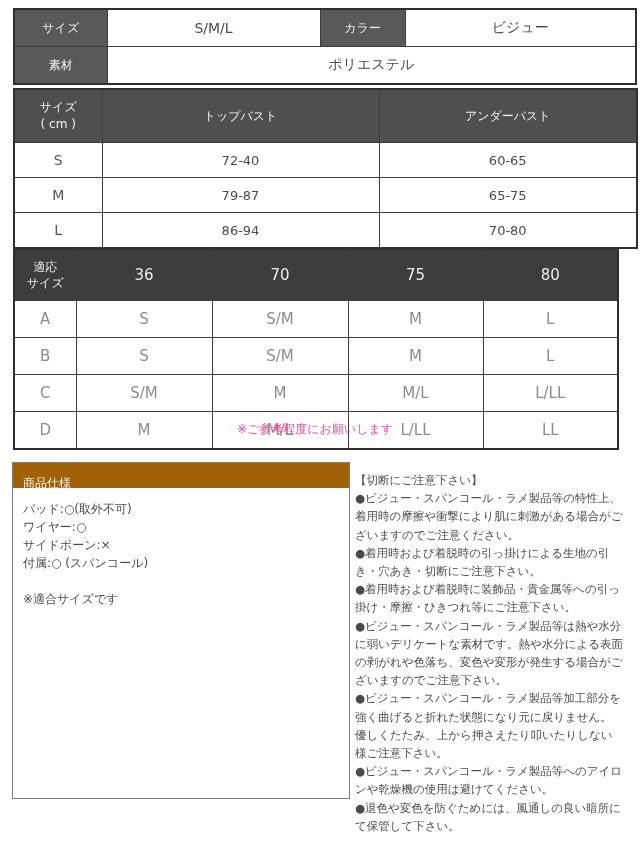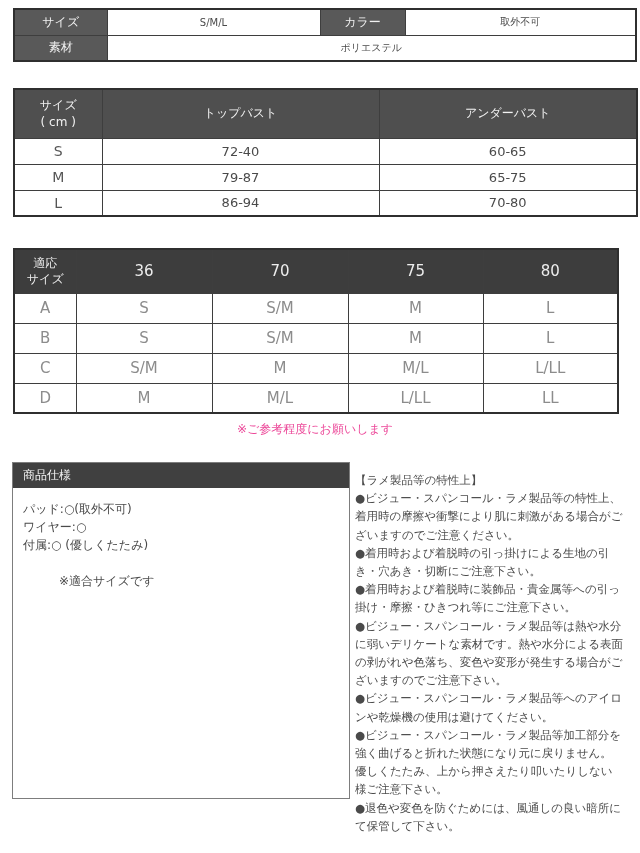--- a/index.html
+++ b/index.html
@@ -4,25 +4,25 @@
 <style>
   * { box-sizing: border-box; }
   html, body { margin: 0; padding: 0; }
   body {
     width: 640px; height: 853px; background: #ffffff;
     font-family: "DejaVu Sans", "Liberation Sans", sans-serif;
   }
   .page { position: relative; width: 640px; height: 853px; background: #fff; overflow: hidden; }
 
   table.tbl { border-collapse: collapse; table-layout: fixed; border: 2px solid #2f2f2f; }
-  table.tbl td { border: 1px solid #3e3e3e; text-align: center; vertical-align: middle; padding: 0; overflow: hidden; }
+  table.tbl td { border: 1px solid #3e3e3e; text-align: center; vertical-align: middle; padding: 9px; overflow: hidden; }
 
   
   .info-tbl { position: absolute; left: 13px; top: 8px; width: 622px; }
-  .info-tbl td { height: 26px; font-size: 10px; color: #4a4a4a; background: #fff; }
+  .info-tbl td { height: 26px; font-size: 14px; color: #4a4a4a; background: #fff; }
   .info-tbl td.hd { background: #595959; color: #f2f2f2; font-size: 12px; }
 
   
   .bust-tbl { position: absolute; left: 13px; top: 88px; width: 623px; }
   .bust-tbl td { height: 26px; font-size: 13px; color: #4a4a4a; background: #fff; }
   .bust-tbl tr.hdr td { height: 49px; background: #4f4f4f; color: #f2f2f2; font-size: 12px; line-height: 17px; }
   .bust-tbl td.szcol { font-size: 14px; color: #555; }
 
   
   .fit-tbl { position: absolute; left: 13px; top: 248px; width: 604px; }
@@ -30,25 +30,25 @@
   .fit-tbl tr.hdr td { height: 44px; background: #3d3d3d; color: #ededed; font-size: 15px; }
   .fit-tbl tr.hdr td.corner { font-size: 12px; line-height: 16px; }
   .fit-tbl td.rowlabel { color: #8c8c8c; font-size: 15px; }
 
   .fit-note { position: absolute; left: 13px; top: 421px; width: 604px; text-align: center;
               font-size: 12px; color: #ec4899; }
 
   
   .spec-box { position: absolute; left: 12px; top: 462px; width: 338px; height: 337px;
               border: 1px solid #7d7d7d; background: #fff; }
-  .spec-bar { height: 25px; line-height: 25px; background: #404040; color: #f5f5f5;
-              font-size: 12px; padding: 0 10px; }
+  .spec-bar { height: 25px; line-height: 25px; background: #a16207; color: #f5f5f5;
+              font-size: 12px; padding: 8px 10px; }
   .spec-body { padding: 12px 10px; font-size: 12px; line-height: 18px; color: #4a4a4a; }
   .spec-body div { height: 18px; }
-  .spec-note { margin-top: 18px; margin-left: 36px; }
+  .spec-note { margin-top: 18px; }
 
   
   .handling { position: absolute; left: 355px; top: 471px; width: 268px;
               font-size: 11.5px; line-height: 18.2px; color: #4a4a4a; }
   .handling p { margin: 0; }
 </style>
 </head>
 <body>
 
 <div class="page">
@@ -58,21 +58,21 @@
         <col style="width:93px">
         <col style="width:213px">
         <col style="width:85px">
         <col style="width:231px">
       </colgroup>
     <tbody>
         <tr>
       <td class="hd">サイズ</td>
       <td>S/M/L</td>
       <td class="hd">カラー</td>
-      <td>取外不可</td>
+      <td>ビジュー</td>
     </tr>
     <tr>
       <td class="hd">素材</td>
       <td colspan="3">ポリエステル</td>
     </tr>
   </tbody>
     </table>
 
   <table class="tbl bust-tbl">
     <colgroup>
@@ -157,29 +157,30 @@
   </tbody>
     </table>
 
   <div class="fit-note">※ご参考程度にお願いします</div>
 
   <div class="spec-box">
     <div class="spec-bar">商品仕様</div>
     <div class="spec-body">
       <div>パッド:○(取外不可)</div>
       <div>ワイヤー:○</div>
-      <div>付属:○ (優しくたたみ)</div>
+      <div>サイドボーン:×</div>
+      <div>付属:○ (スパンコール)</div>
       <div class="spec-note">※適合サイズです</div>
     </div>
   </div>
 
   <div class="handling">
-    <p>【ラメ製品等の特性上】</p>
+    <p>【切断にご注意下さい】</p>
     <p>●ビジュー・スパンコール・ラメ製品等の特性上、着用時の摩擦や衝撃により肌に刺激がある場合がございますのでご注意ください。</p>
     <p>●着用時および着脱時の引っ掛けによる生地の引き・穴あき・切断にご注意下さい。</p>
     <p>●着用時および着脱時に装飾品・貴金属等への引っ掛け・摩擦・ひきつれ等にご注意下さい。</p>
     <p>●ビジュー・スパンコール・ラメ製品等は熱や水分に弱いデリケートな素材です。熱や水分による表面の剥がれや色落ち、変色や変形が発生する場合がございますのでご注意下さい。</p>
+    <p>●ビジュー・スパンコール・ラメ製品等加工部分を強く曲げると折れた状態になり元に戻りません。優しくたたみ、上から押さえたり叩いたりしない様ご注意下さい。</p>
     <p>●ビジュー・スパンコール・ラメ製品等へのアイロンや乾燥機の使用は避けてください。</p>
-    <p>●ビジュー・スパンコール・ラメ製品等加工部分を強く曲げると折れた状態になり元に戻りません。優しくたたみ、上から押さえたり叩いたりしない様ご注意下さい。</p>
     <p>●退色や変色を防ぐためには、風通しの良い暗所にて保管して下さい。</p>
   </div>
 
 </div>
 
 </body></html>

